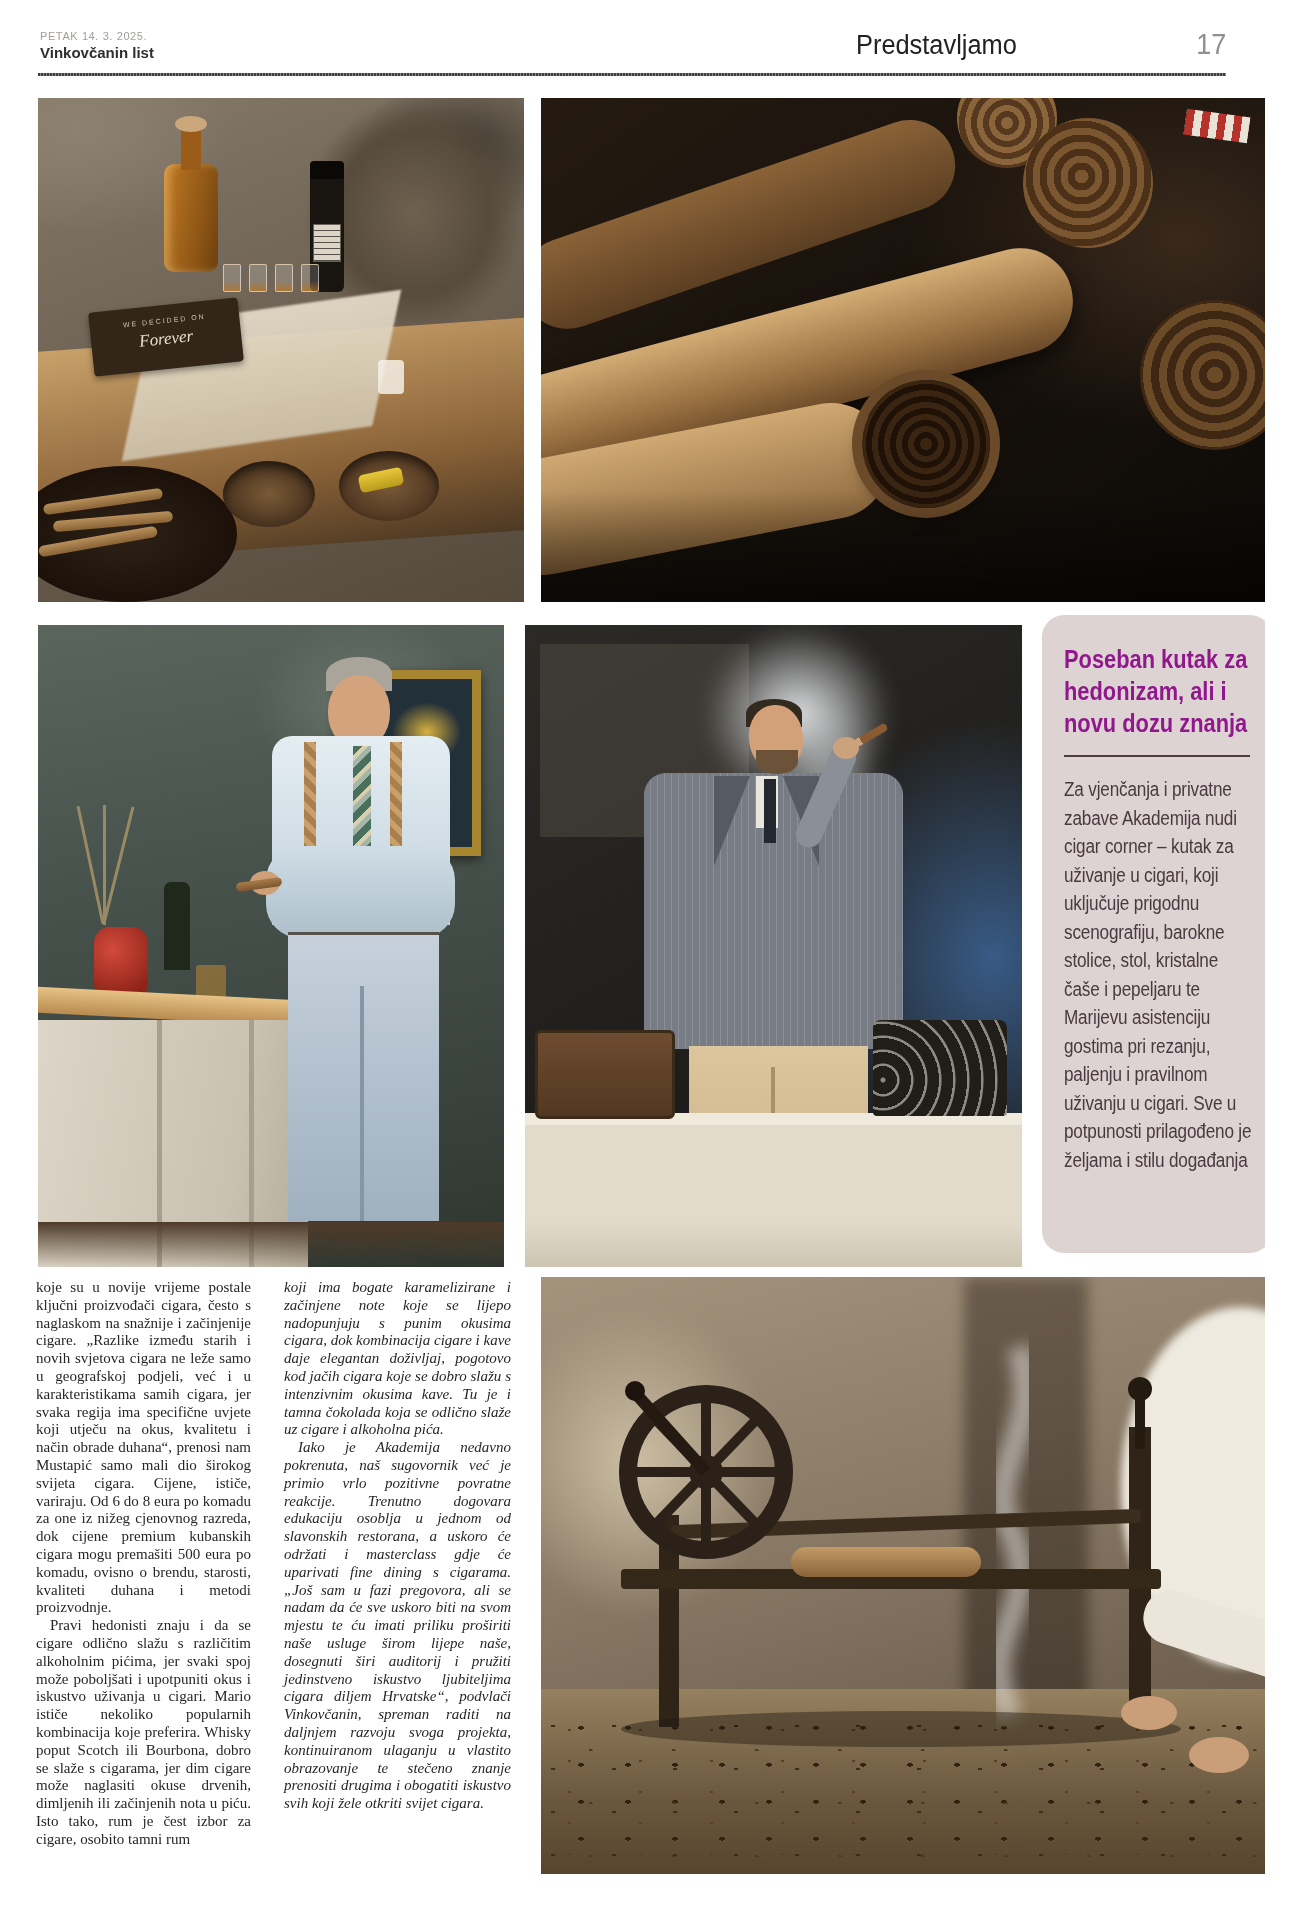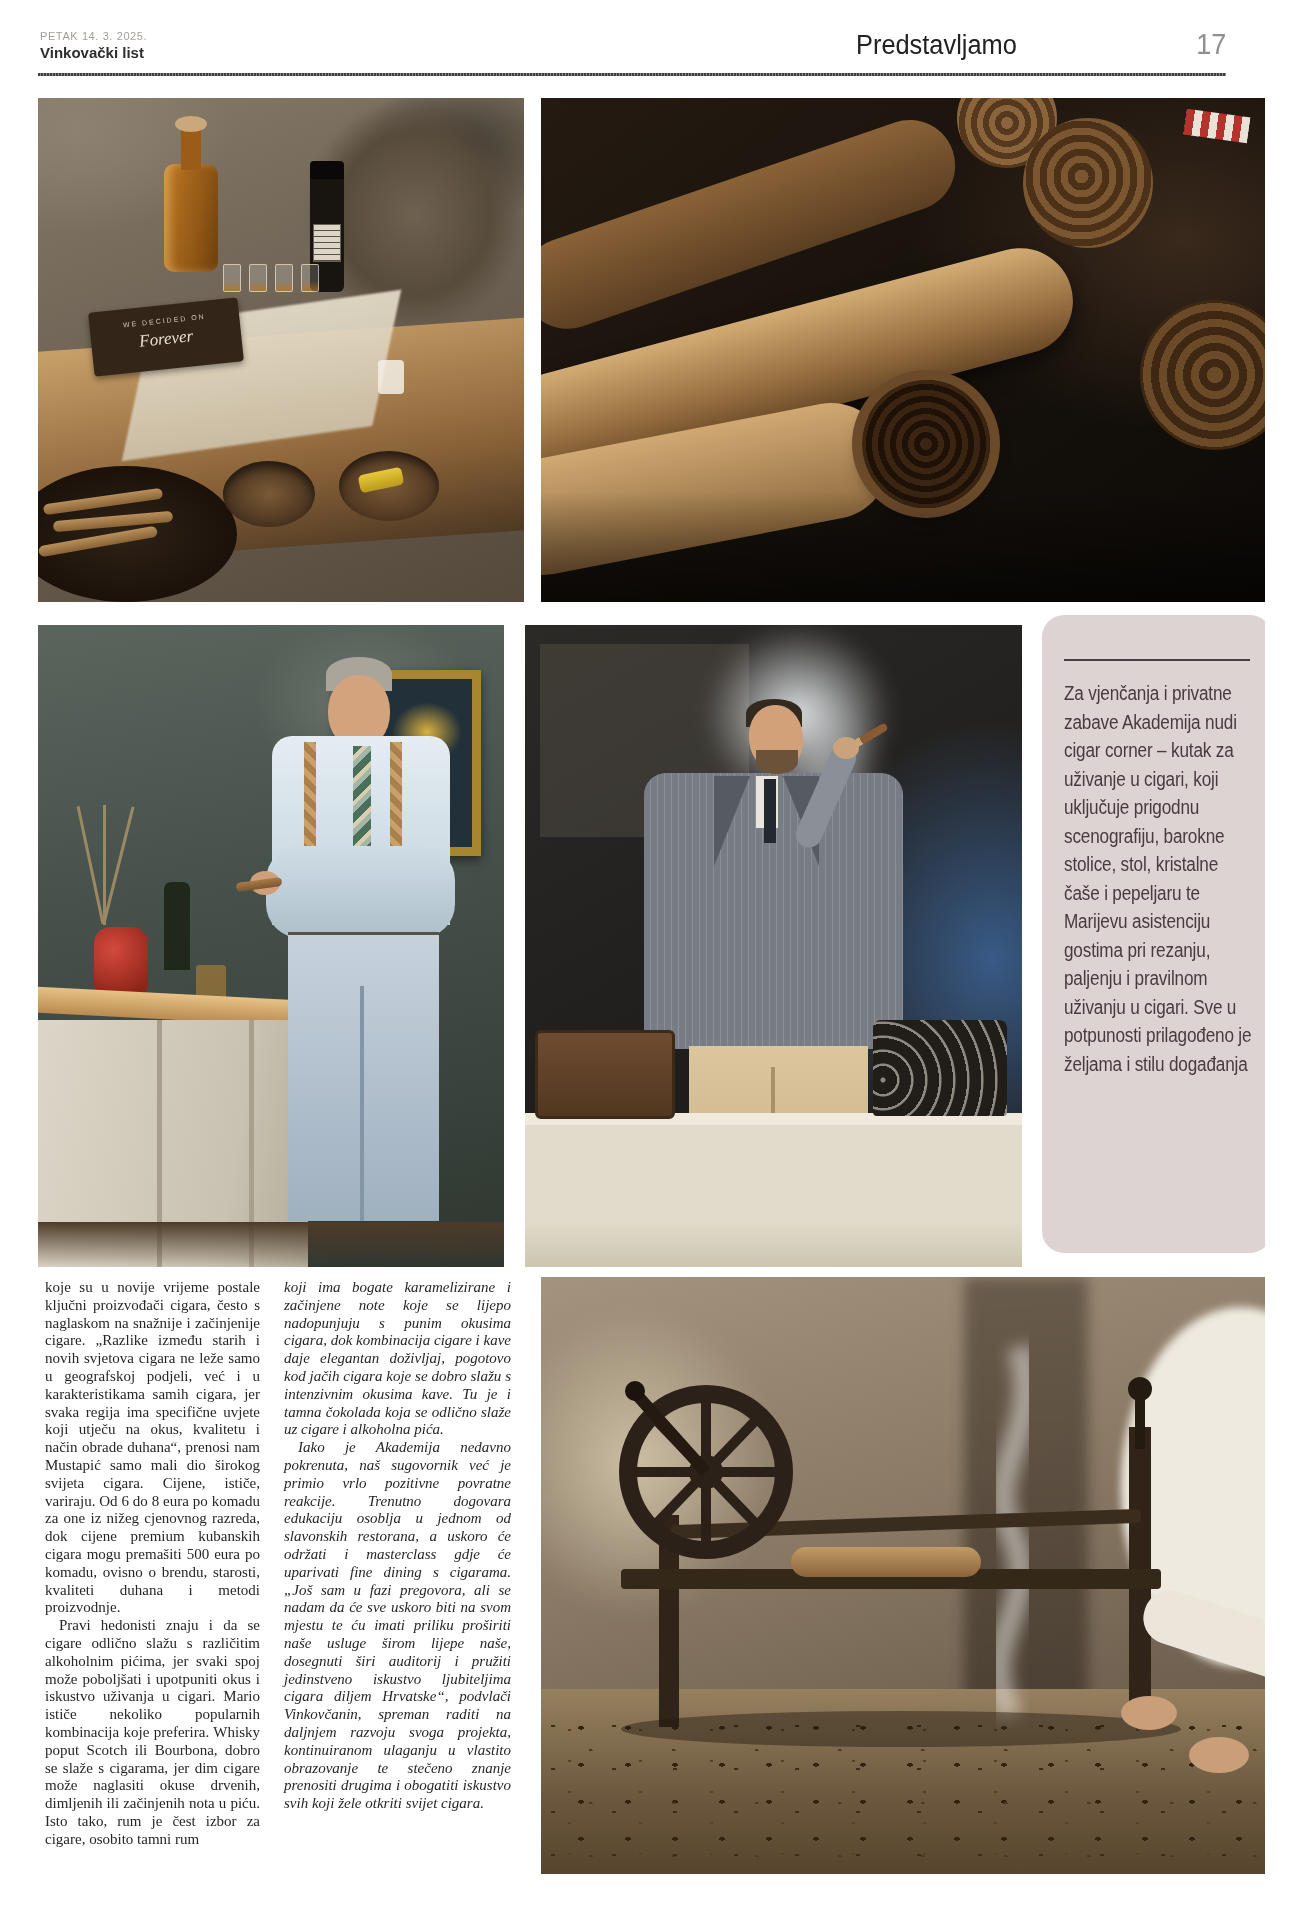--- a/index.html
+++ b/index.html
@@ -184,32 +184,32 @@
   .sidebox-title{margin:0;}
   .box-title-line{display:block;font-size:26px;line-height:32px;font-weight:bold;color:#91188c;
     white-space:nowrap;transform:scaleX(.84);transform-origin:left;}
   .sidebox-rule{margin:16px 0 0 0;border:none;border-top:2px solid #4d3d42;width:186px;}
   .sidebox-body{margin:18px 0 0 0;width:214px;font-size:19.5px;line-height:28.5px;color:#473a40;
     letter-spacing:-.2px;transform:scaleX(.88);transform-origin:top left;}
 
   
   .col{position:absolute;top:1279px;font-family:"Liberation Serif",serif;font-size:15px;
     line-height:17.8px;color:#262626;text-align:justify;}
-  #col1{left:45px;width:215px;}
+  #col1{left:36px;width:215px;}
   #col2{left:284px;width:227px;font-style:italic;}
   .para{margin:0;}
   .para.indent{text-indent:14px;}
 </style>
 </head>
 <body>
 
 <div class="page">
 
   <div class="hdr-date">PETAK 14. 3. 2025.</div>
-  <div class="hdr-pub">Vinkovački list</div>
+  <div class="hdr-pub">Vinkovčanin list</div>
   <div class="hdr-section">Predstavljamo</div>
   <div class="hdr-pageno">17</div>
   <div class="hdr-rule"></div>
 
   <div class="photo" id="ph1">
     <div class="p1-rock"></div>
     <div class="p1-table"></div>
     <div class="p1-runner"></div>
     <div class="p1-decanter"></div>
     <div class="p1-decanter-neck"></div>
@@ -298,20 +298,26 @@
     <div class="p4-cigar"></div>
     <div class="p4-trousers">
         <i></i>
       </div>
     <div class="p4-cabinet"></div>
     <div class="p4-suitcase"></div>
     <div class="p4-typewriter"></div>
   </div>
 
   <aside class="sidebox">
+    <h2 class="sidebox-title">
+
+    <span class="box-title-line">Poseban kutak za</span>
+        <span class="box-title-line">hedonizam, ali i</span>
+        <span class="box-title-line">novu dozu znanja</span>
+      </h2>
     <hr class="sidebox-rule">
     <p class="sidebox-body">Za vjenčanja i privatne zabave Akademija nudi cigar corner – kutak za uživanje u cigari, koji uključuje prigodnu scenografiju, barokne stolice, stol, kristalne čaše i pepeljaru te Marijevu asistenciju gostima pri rezanju, paljenju i pravilnom uživanju u cigari. Sve u potpunosti prilagođeno je željama i stilu događanja</p>
   </aside>
 
   <div class="photo" id="ph5">
     <div class="p5-pillar"></div>
     <div class="p5-glow"></div>
     <div class="p5-table"></div>
     <div class="p5-tobacco"></div>
     <svg class="p5-svg" viewBox="0 0 730 597">

